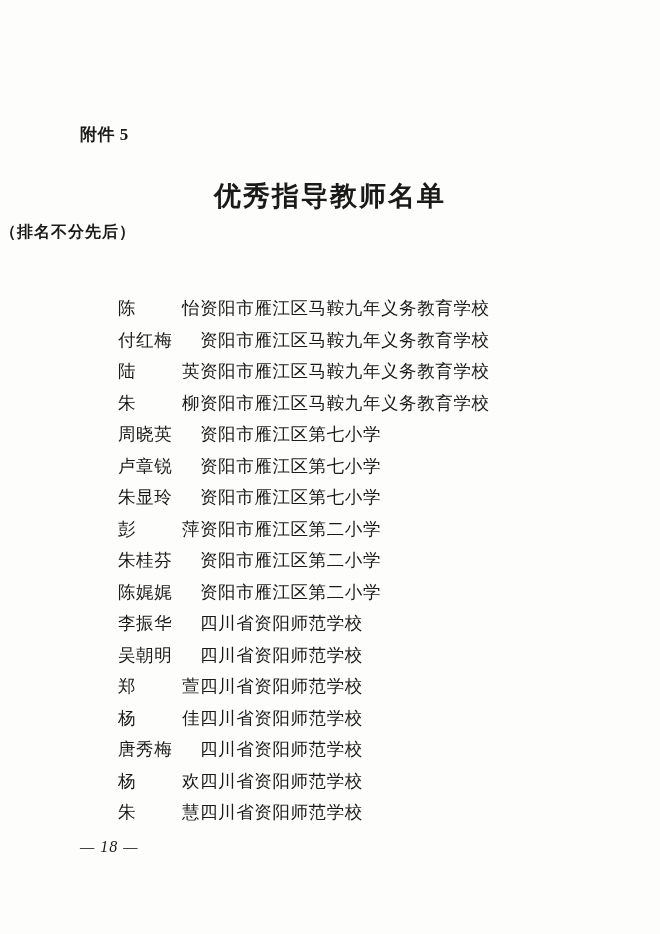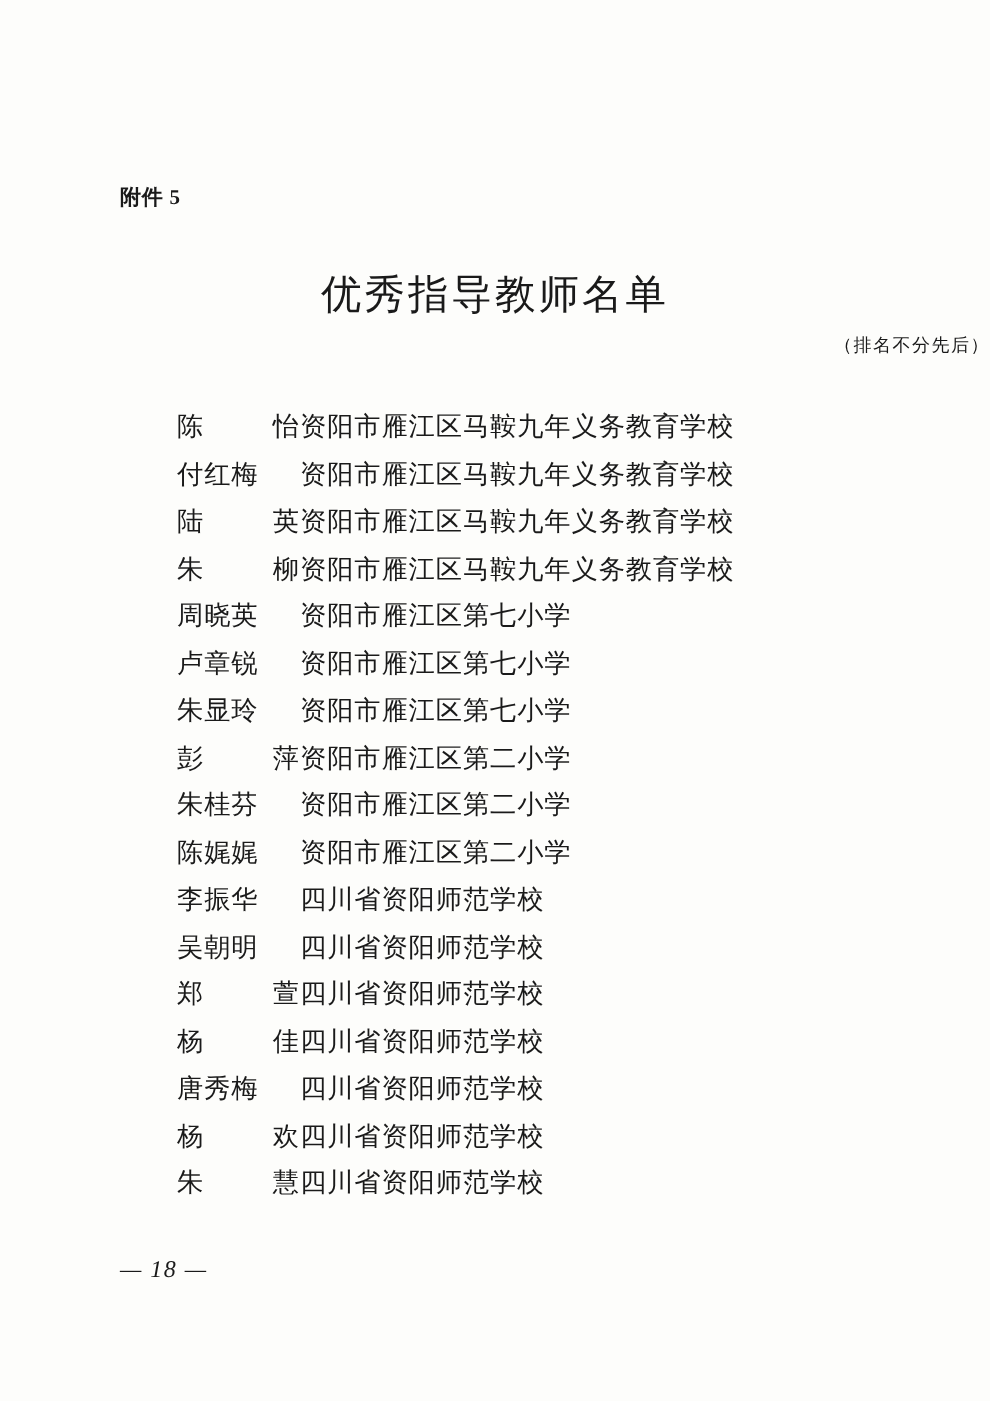--- a/index.html
+++ b/index.html
@@ -17,44 +17,44 @@
   }
   .page {
     position: absolute;
     inset: 0;
     background: #fdfdfb;
   }
   .attachment-label {
     position: absolute;
     left: 80px;
     top: 123px;
-    font-size: 14px;
+    font-size: 17px;
     font-weight: bold;
     letter-spacing: 0.5px;
     font-family: "Liberation Serif", "DejaVu Serif", serif;
   }
   .doc-title {
     position: absolute;
     left: 0;
     right: 0;
     top: 178px;
     text-align: center;
     font-size: 27px;
-    font-weight: normal;
+    font-weight: bold;
     letter-spacing: 2px;
     font-family: "Liberation Serif", "DejaVu Serif", serif;
   }
   .doc-subtitle {
     position: absolute;
     left: 0;
     right: 0;
     top: 222px;
-    text-align: right;
-    font-size: 12px;
-    font-weight: normal;
+    text-align: left;
+    font-size: 16px;
+    font-weight: bold;
     letter-spacing: 1px;
   }
   .name-list {
     position: absolute;
     left: 0;
     right: 0;
     top: 272px;
   }
   .list-row {
     display: flex;
@@ -73,20 +73,21 @@
   }
   .name-cell.wide {
     justify-content: flex-start;
     font-family: Liberation Serif, serif;
   }
   .name-cell span {
     display: inline-block;
   }
   .school-cell {
     white-space: nowrap;
+    margin-top: 24px;
   }
   .page-number {
     position: absolute;
     left: 80px;
     top: 838px;
     font-size: 16px;
     letter-spacing: 1px;
     font-style: italic;
   }
 </style>

